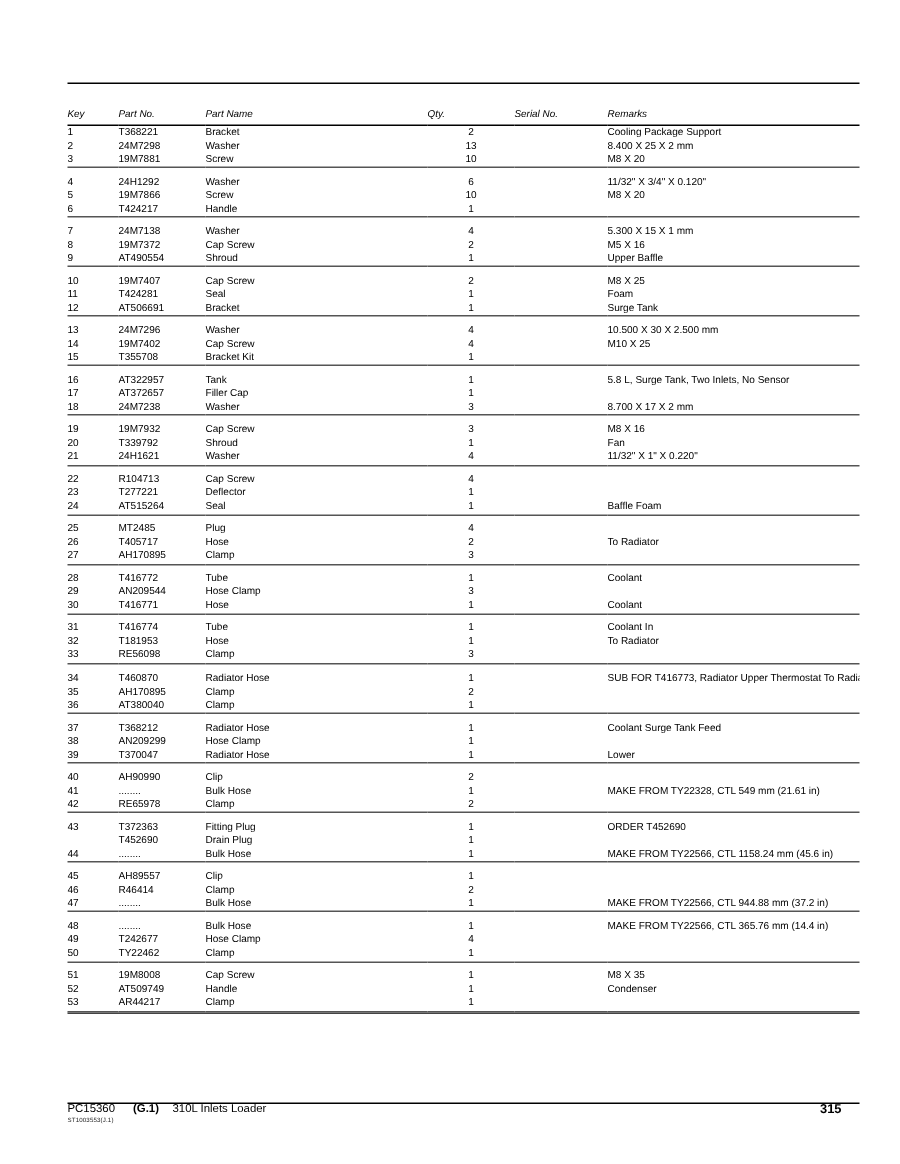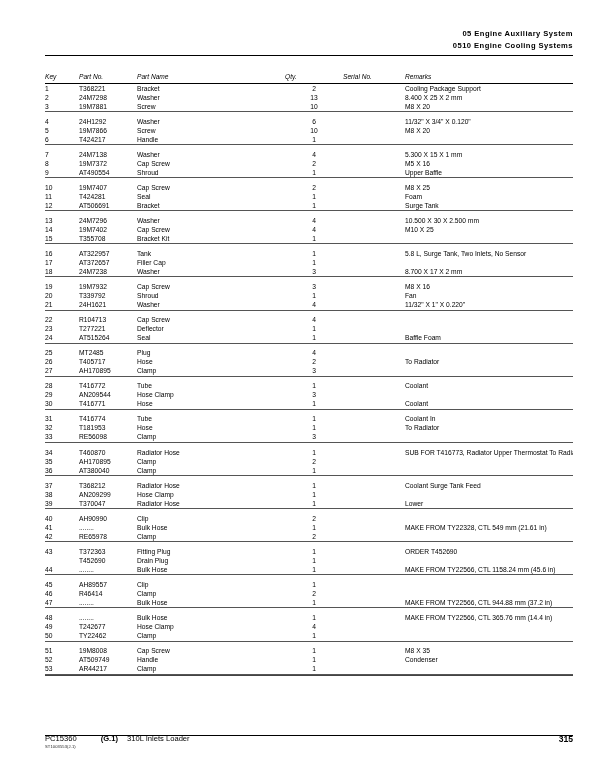--- a/index.html
+++ b/index.html
@@ -124,48 +124,44 @@
     bottom: 24px;
     height: 18px;
   }
   .footer-left {
     position: absolute;
     left: 0;
     top: 0;
     white-space: nowrap;
     font-size: 7.6px;
   }
-  .footer-left .fpart { margin-right: 24px; }
+  .footer-left .fpart { margin-right: 12px; }
   .footer-left .fgen  { margin-right: 9px; font-weight: bold; }
   .footer-sub {
     position: absolute;
     left: 0;
     top: 9.5px;
     font-size: 4.1px;
     letter-spacing: 0.1px;
     color: #222;
     white-space: nowrap;
   }
   .footer-page {
     position: absolute;
-    right: 0;
+    right: 12px;
     top: 0;
     font-size: 8.6px;
     font-weight: bold;
   }
 </style>
 </head>
 <body>
 
 <div class="page">
 
-  <div class="doc-header">
-    <div class="hline">05 Engine Auxiliary System</div>
-    <div class="hline">0510 Engine Cooling Systems</div>
-  </div>
   <div class="header-rule"></div>
 
   <div class="tbl-wrap">
     <table class="parts">
       <colgroup>
         <col class="c-key">
           <col class="c-part">
           <col class="c-name">
         <col class="c-qty">
           <col class="c-ser">

